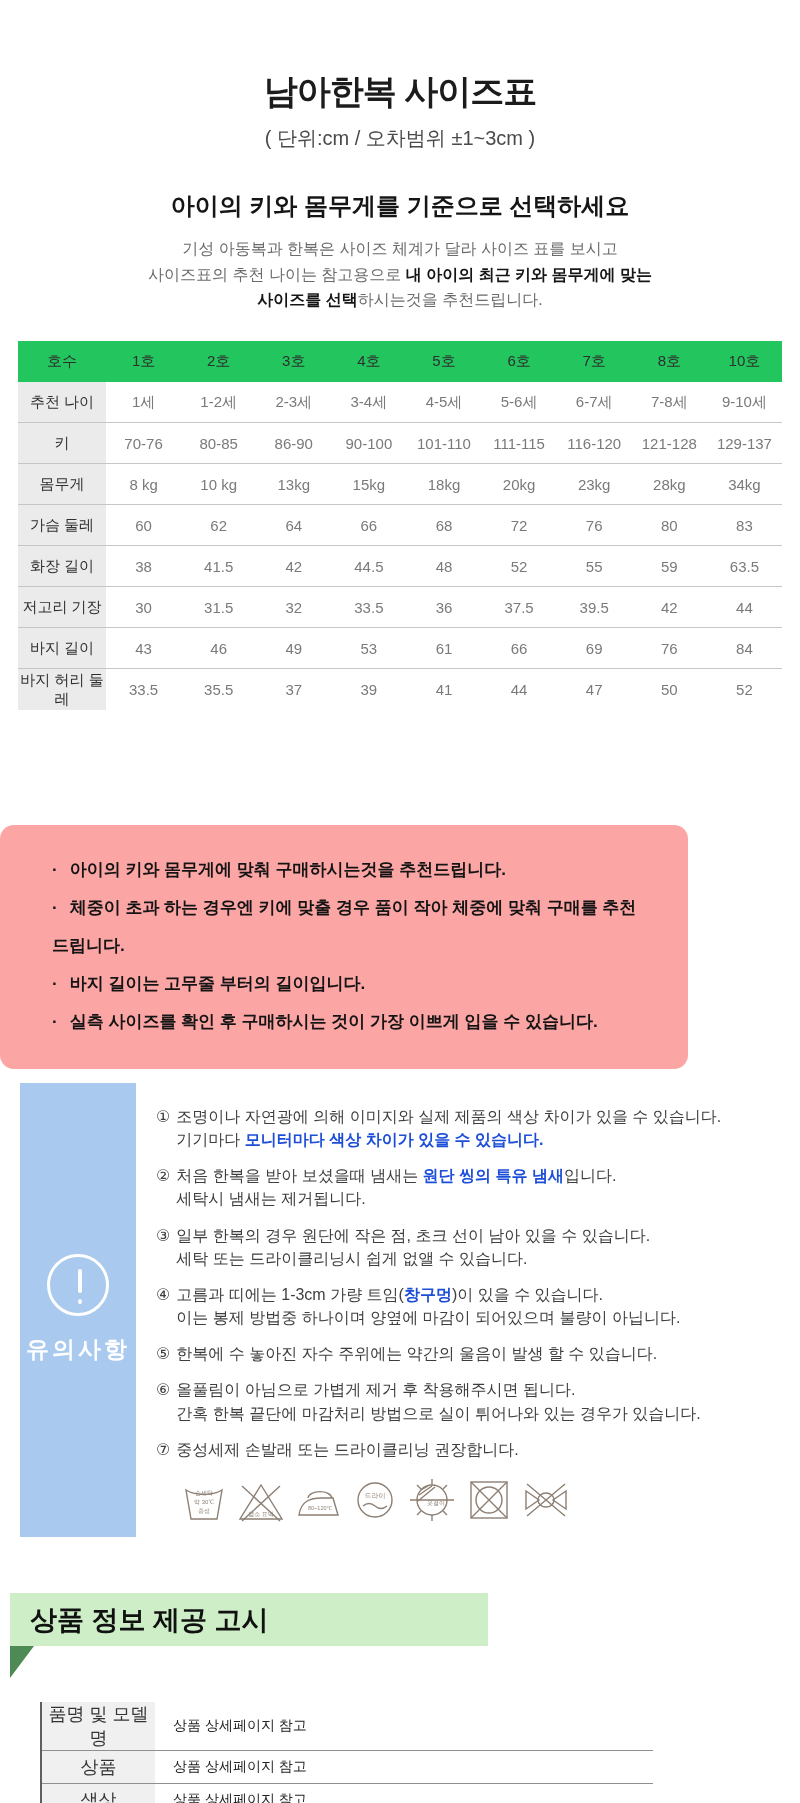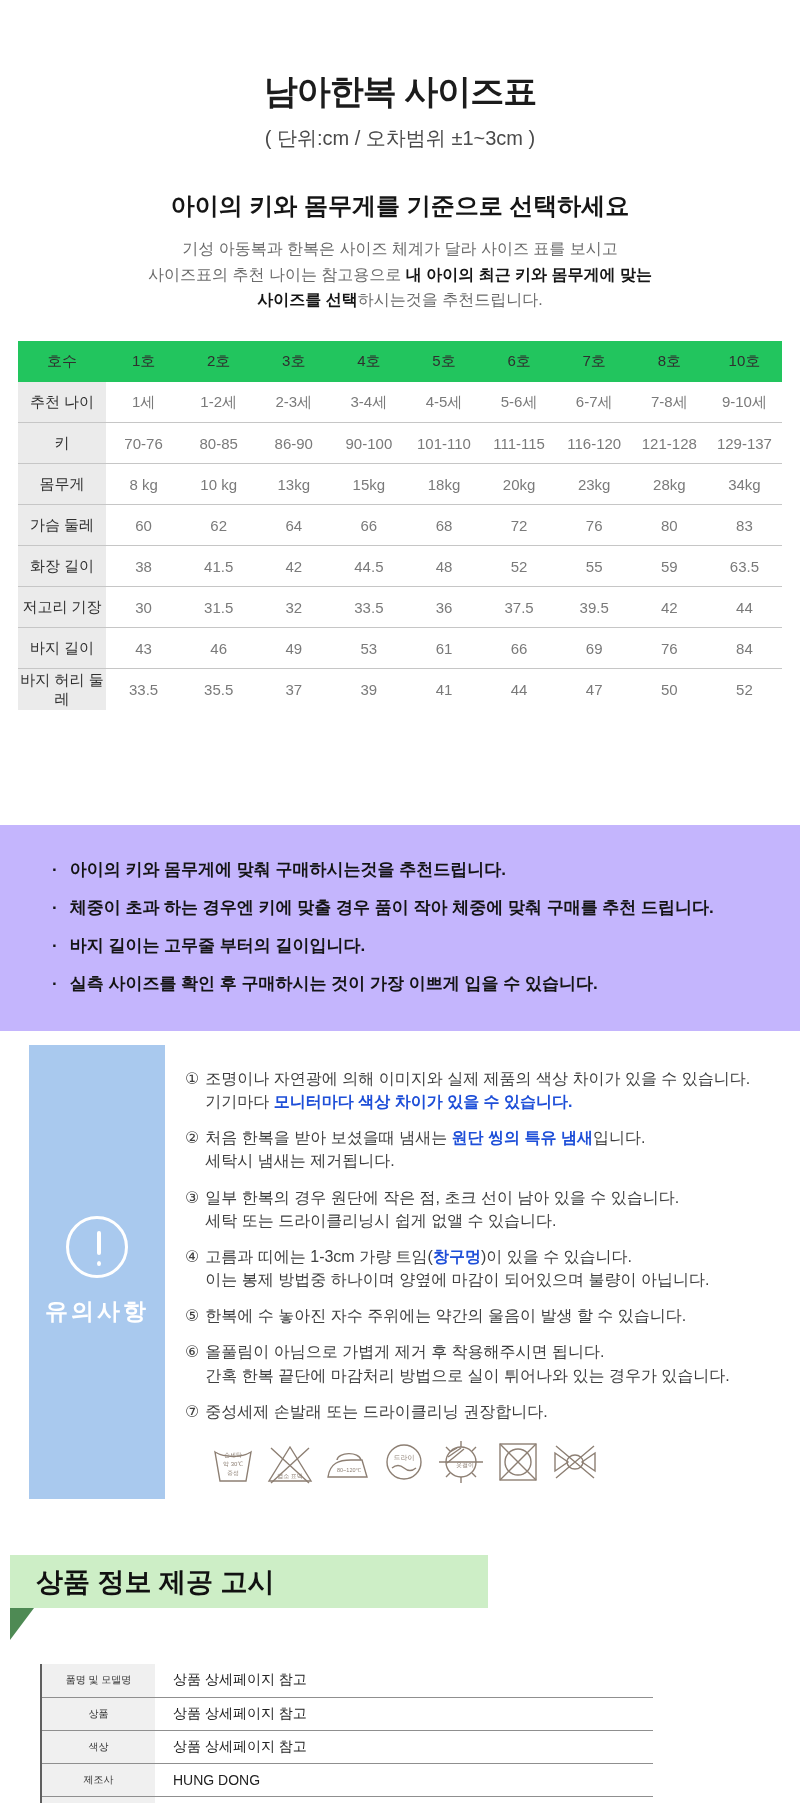--- a/index.html
+++ b/index.html
@@ -19,48 +19,48 @@
 
   
   table.size { margin:28px 18px 0 18px; width:764px; border-collapse:collapse; table-layout:fixed; }
   table.size th, table.size td { height:41px; text-align:center; vertical-align:middle; font-size:15px; font-weight:normal; }
   table.size tr > *:first-child { width:88px; background:#ebebeb; color:#2f2f2f; }
   table.size tr:first-child > * { background:#22c55e; color:#2f2f2f; }
   table.size td { color:#7a7a7a; }
   table.size tr:nth-child(n+3) > * { border-top:1px solid #c6c6c6; }
 
   
-  .notes { margin-top:115px; width:800px; background:#c4b5fd; padding:26px 30px 28px 52px; }
+  .notes { margin-top:115px; width:688px; background:#fca5a5; padding:26px 30px 28px 52px;border-radius:14px; }
   .notes .n-item { font-size:17px; font-weight:bold; color:#141414; line-height:38px; }
   .notes .n-bullet { margin-right:12px; font-weight:bold; }
 
   
   .caution-wrap { display:flex; margin:14px 20px 0 20px; align-items:stretch; }
-  .caution-box { flex:none; width:136px; display:flex; flex-direction:column; align-items:center; justify-content:center; gap:18px;margin-left:9px; }
+  .caution-box { flex:none; width:116px; display:flex; flex-direction:column; align-items:center; justify-content:center; gap:18px; }
   .warn-icon { width:62px; height:62px; border:3px solid #fff; border-radius:50%; position:relative; }
   .warn-icon .bar { position:absolute; left:28px; top:12px; width:4px; height:24px; background:#fff; border-radius:2px; }
   .warn-icon .dot { position:absolute; left:28px; top:42px; width:4px; height:5px; background:#fff; border-radius:50%; }
   .caution-label { color:#fff; font-size:23px; font-weight:bold; letter-spacing:3px; }
 
   .cautions-list { flex:1; padding:22px 0 14px 20px; font-size:16px; color:#3e3e3e; }
   .c-item { display:flex; margin-bottom:13px; }
   .c-num { margin-right:6px; line-height:1.45; }
   .c-lines p { line-height:1.45; }
   .c-lines .b { font-weight:bold; color:#1d4ed8; }
 
   .care-strip { display:flex; gap:9px; margin-top:16px; padding-left:24px; }
   .care-strip svg { stroke:#8d7f73; fill:none; stroke-width:1.4; }
   .care-strip text { fill:#8d7f73; stroke:none; font-size:6px; text-anchor:middle; font-family:"Liberation Sans",sans-serif; }
 
   
-  .green-bar { margin:56px 0 0 10px; width:478px; height:53px; background:#cdeec6; display:flex; align-items:center; padding-left:26px; font-size:27px; font-weight:bold; color:#111; }
+  .green-bar { margin:56px 0 0 10px; width:478px; height:53px; background:#cdeec6; display:flex; align-items:center; padding-left:20px; font-size:27px; font-weight:bold; color:#111; }
   .fold { margin-left:10px; width:0; height:0; border-top:32px solid #4e8a54; border-right:24px solid transparent; }
 
   table.info { margin:24px 0 0 40px; border-collapse:collapse; border-left:2px solid #5f5f5f; }
-  table.info th { width:114px; background:#f0f0f0; font-weight:normal; font-size:10px; color:#333; text-align:center; }
+  table.info th { width:114px; background:#f0f0f0; font-weight:normal; font-size:18px; color:#333; text-align:center; }
   table.info td { width:498px; padding-left:18px; font-size:14px; color:#222; text-align:left; }
   table.info th, table.info td { height:33px; border-bottom:1px solid #8f8f8f; vertical-align:middle; }
 </style>
 </head>
 <body>
 
 <div class="page">
 
   <div class="title">남아한복 사이즈표</div>
   <div class="unit-note">( 단위:cm / 오차범위 ±1~3cm )</div>

